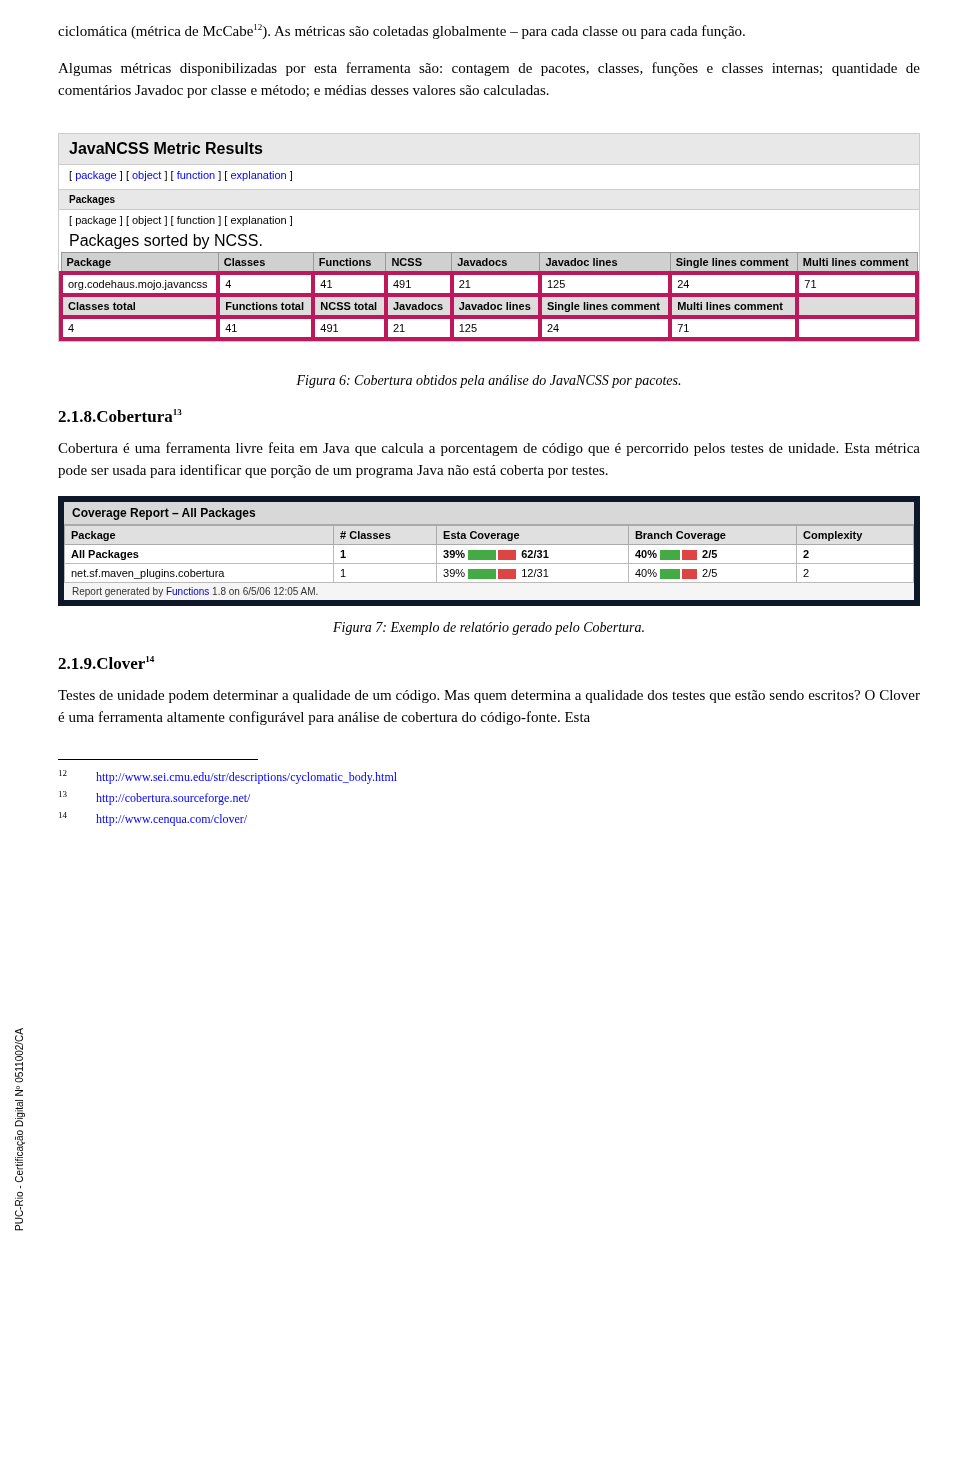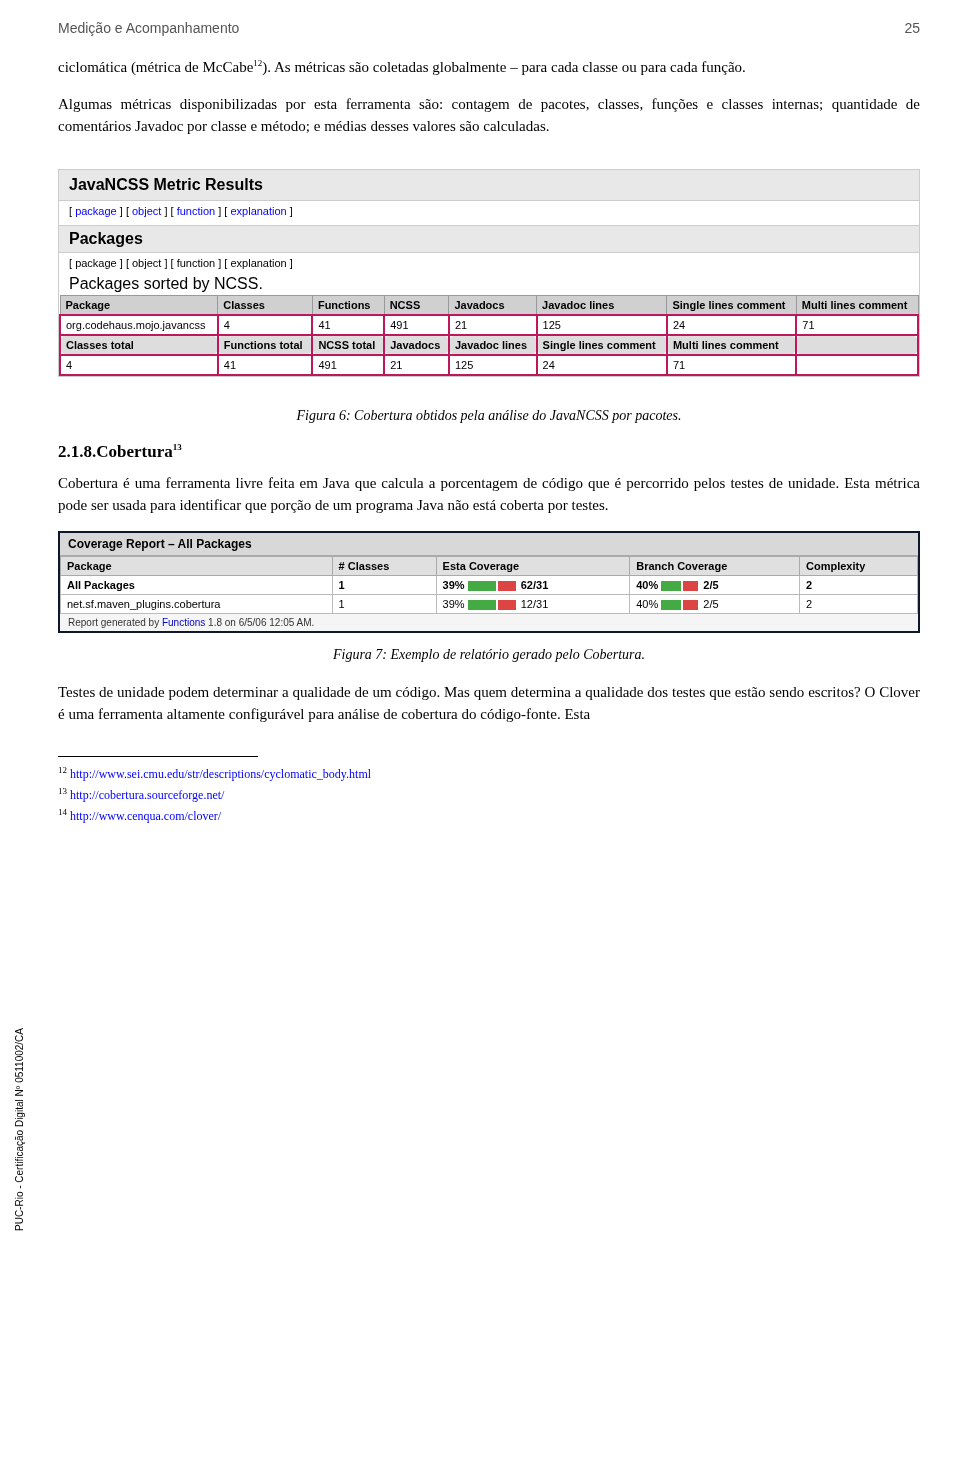--- a/index.html
+++ b/index.html
@@ -119,21 +119,21 @@
 
     .javancss-section {
       background: #e8e8e8;
       padding: 4px 10px;
       border-top: 1px solid #ccc;
       border-bottom: 1px solid #ccc;
       margin-top: 4px;
     }
 
     .javancss-section h3 {
-      font-size: 16px;
+      font-size: 10px;
       font-weight: bold;
       color: #000;
     }
 
     .javancss-section-nav {
       padding: 4px 10px;
       font-size: 11px;
     }
 
     .javancss-sorted-label {
@@ -151,21 +151,21 @@
 
     .ncss-table th {
       background: #d0d0d0;
       border: 1px solid #999;
       padding: 3px 5px;
       text-align: left;
       font-weight: bold;
     }
 
     .ncss-table td {
-      border: 2px solid #be185d;
+      border: 4px solid #be185d;
       padding: 3px 5px;
     }
 
     .ncss-table .data-row td {
       background: #fff;
     }
 
     .ncss-table .total-row td {
       background: #ddd;
       font-weight: bold;
@@ -180,21 +180,21 @@
     }
 
     .section-heading {
       font-size: 17px;
       font-weight: bold;
       margin: 18px 0 10px 0;
     }
 
     
     .coverage-widget {
-      border: 2px solid #0f172a;
+      border: 6px solid #0f172a;
       margin: 14px 0;
       font-family: Arial, Helvetica, sans-serif;
       font-size: 11px;
       background: #f5f5f5;
     }
 
     .coverage-header {
       background: #d8d8d8;
       padding: 4px 8px;
       font-weight: bold;
@@ -255,44 +255,41 @@
     }
 
     .footnote {
       font-size: 12px;
       margin-bottom: 4px;
     }
 
     .footnote a {
       color: #00f;
       text-decoration: none;
+      margin-left: 26px;
     }
 
     sup {
       font-size: 9px;
       vertical-align: super;
     }
   </style>
 </head>
 <body>
 
 <div class="page-container">
 
   <div class="left-sidebar">
     <div class="sidebar-text">
       <span>PUC-Rio - Certificação Digital Nº 0511002/CA</span>
     </div>
   </div>
 
   <div class="main-content">
 
-    <div class="page-header">
-      <span class="page-title">Medição e Acompanhamento</span>
-      <span class="page-number">25</span>
-    </div>
 
     <p class="body-text">
       <span>ciclomática (métrica de McCabe</span><sup>12</sup><span>). As métricas são coletadas globalmente – para cada classe ou para cada função.</span>
     </p>
 
     <p class="body-text">Algumas métricas disponibilizadas por esta ferramenta são: contagem de pacotes, classes, funções e classes internas; quantidade de comentários Javadoc por classe e método; e médias desses valores são calculadas.</p>
 
     <div class="javancss-widget">
       <div class="javancss-header">
         <h2>JavaNCSS Metric Results</h2>
@@ -410,20 +407,23 @@
           </tr>
         </tbody>
       </table>
       <div class="coverage-footer">
         <span>Report generated by </span><a>Functions</a><span> 1.8 on 6/5/06 12:05 AM.</span>
       </div>
     </div>
 
     <p class="figure-caption">Figura 7: Exemplo de relatório gerado pelo Cobertura.</p>
 
+    <p class="section-heading">
+      <span>2.1.9.Clover</span><sup>14</sup>
+    </p>
 
     <p class="body-text">Testes de unidade podem determinar a qualidade de um código. Mas quem determina a qualidade dos testes que estão sendo escritos? O Clover é uma ferramenta altamente configurável para análise de cobertura do código-fonte. Esta</p>
 
     <hr class="footnote-divider">
 
     <p class="footnote">
       <sup>12</sup>
       <span> </span>
       <a>http://www.sei.cmu.edu/str/descriptions/cyclomatic_body.html</a>
     </p>

